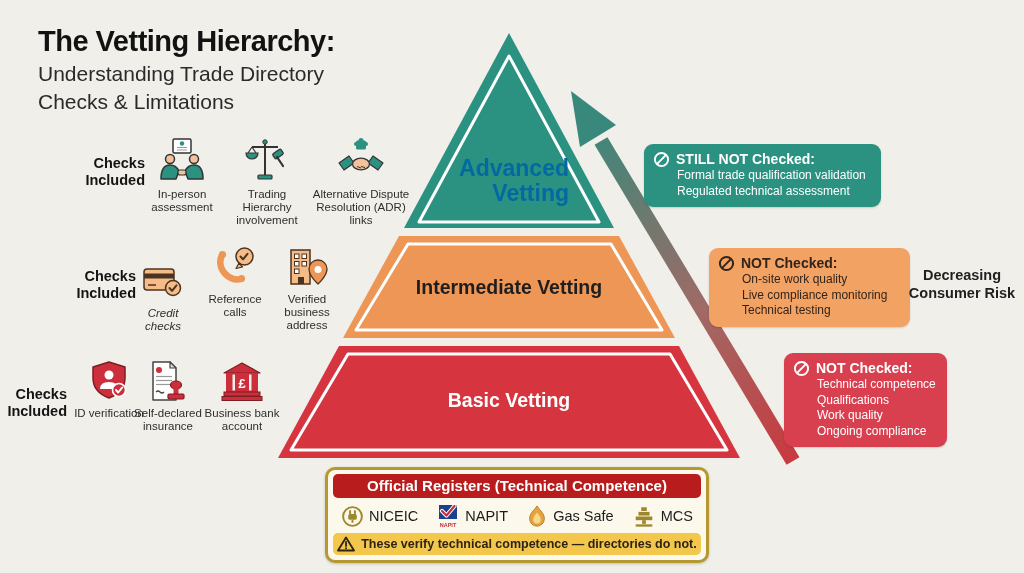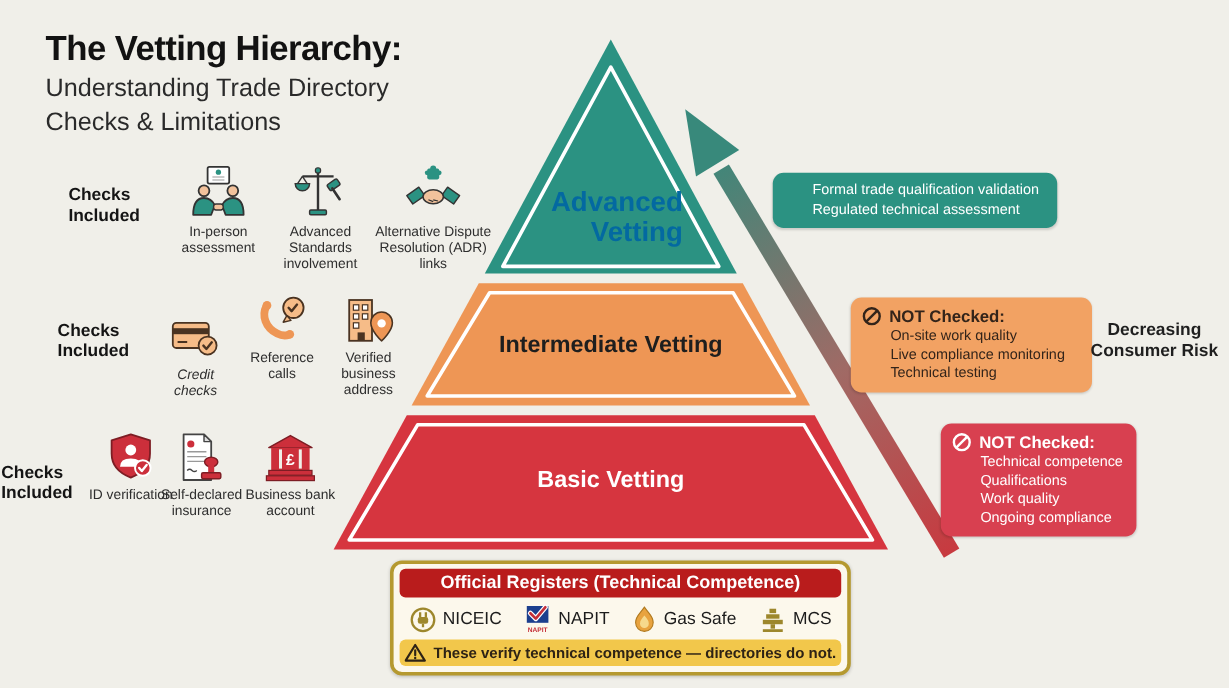--- a/index.html
+++ b/index.html
@@ -8,21 +8,21 @@
     background:#f0efe9;
     font-family:"Liberation Sans","DejaVu Sans",sans-serif;
     color:#1d1d1d;
   }
   .abs{position:absolute;}
   
   .title-block{left:38px;top:26px;}
   .title-main{font-size:29px;font-weight:bold;color:#121212;letter-spacing:-0.5px;line-height:1.05;margin:0;}
   .title-sub{font-size:21px;color:#2a2a2a;line-height:1.3;margin-top:4px;}
   
-  .checks-label{font-size:14.5px;font-weight:bold;color:#141414;text-align:left;line-height:1.15;}
+  .checks-label{font-size:14.5px;font-weight:bold;color:#141414;text-align:right;line-height:1.15;}
   .check-item{display:flex;flex-direction:column;align-items:center;transform:translateX(-50%);}
   .check-item .cap{font-size:11.5px;color:#2e2e2e;text-align:center;line-height:1.14;margin-top:3px;}
   
   .layer{left:0;top:0;width:1024px;height:573px;}
   
   .tier-label{transform:translateX(-50%);text-align:center;font-weight:bold;}
   .tier-label.adv{color:#0369a1;font-size:23px;line-height:1.1;width:120px;text-align:right;}
   .tier-label.int{color:#1e1e1e;font-size:19.5px;white-space:nowrap;}
   .tier-label.bas{color:#fff;font-size:19.5px;white-space:nowrap;}
   
@@ -112,21 +112,21 @@
       <line x1="9" y1="10" x2="35" y2="10" stroke="#333333" stroke-width="2"></line>
       <line x1="9" y1="10" x2="5" y2="16" stroke="#333333" stroke-width="1.2"></line>
       <line x1="9" y1="10" x2="13" y2="16" stroke="#333333" stroke-width="1.2"></line>
       <path d="M3,16 a6,6 0 0 0 12,0 z" fill="#2b9282" stroke="#333333" stroke-width="1.2"></path>
       <g transform="rotate(-35 35 17)">
         <rect x="30" y="14" width="10" height="6" rx="1.5" fill="#2b9282" stroke="#333333" stroke-width="1.2"></rect>
       </g>
       <line x1="34" y1="20" x2="40" y2="29" stroke="#333333" stroke-width="2.2" stroke-linecap="round"></line>
       <rect x="15" y="38" width="14" height="4" rx="1" fill="#2b9282" stroke="#333333" stroke-width="1.2"></rect>
     </svg>
-    <div class="cap">Advanced Standards involvement</div>
+    <div class="cap">Trading Hierarchy involvement</div>
   </div>
 
   <div class="abs check-item" style="left:361px;top:137px;width:110px;">
     <svg width="48" height="48" viewBox="0 0 48 48">
       <circle cx="24" cy="3.5" r="2.5" fill="#2b9282"></circle>
       <circle cx="19" cy="7" r="2" fill="#2b9282"></circle>
       <circle cx="29" cy="7" r="2" fill="#2b9282"></circle>
       <rect x="19" y="3.5" width="10" height="9" rx="1.5" fill="#2b9282"></rect>
       <path d="M2,26 l10,-7 l5,7 l-10,7 z" fill="#2b9282" stroke="#333333" stroke-width="1.2" stroke-linejoin="round"></path>
       <path d="M46,26 l-10,-7 l-5,7 l10,7 z" fill="#2b9282" stroke="#333333" stroke-width="1.2" stroke-linejoin="round"></path>
@@ -213,20 +213,27 @@
       <rect x="12.5" y="14.5" width="2.5" height="16" fill="#f0efe9"></rect>
       <rect x="29" y="14.5" width="2.5" height="16" fill="#f0efe9"></rect>
       <text x="22" y="27.5" text-anchor="middle" font-size="13" font-weight="bold" fill="#ffffff" font-family="Liberation Sans, DejaVu Sans, sans-serif">£</text>
       <rect x="4" y="32" width="36" height="4" fill="#cc2f3b" stroke="#7d1d24" stroke-width="1"></rect>
       <rect x="2" y="36.5" width="40" height="4" fill="#cc2f3b" stroke="#7d1d24" stroke-width="1"></rect>
     </svg>
     <div class="cap">Business bank account</div>
   </div>
 
   <div class="abs callout teal" style="left:644px;top:144px;width:237px;box-sizing:border-box;">
+    <div class="hd">
+      <svg width="17" height="17" viewBox="0 0 17 17">
+        <circle cx="8.5" cy="8.5" r="6.6" fill="none" stroke="currentColor" stroke-width="2"></circle>
+        <line x1="3.9" y1="13.1" x2="13.1" y2="3.9" stroke="currentColor" stroke-width="2"></line>
+      </svg>
+      <span>STILL NOT Checked:</span>
+    </div>
     <div class="it">Formal trade qualification validation</div>
     <div class="it">Regulated technical assessment</div>
   </div>
 
   <div class="abs callout orange" style="left:709px;top:248px;width:201px;box-sizing:border-box;">
     <div class="hd">
       <svg width="17" height="17" viewBox="0 0 17 17">
         <circle cx="8.5" cy="8.5" r="6.6" fill="none" stroke="currentColor" stroke-width="2"></circle>
         <line x1="3.9" y1="13.1" x2="13.1" y2="3.9" stroke="currentColor" stroke-width="2"></line>
       </svg>

